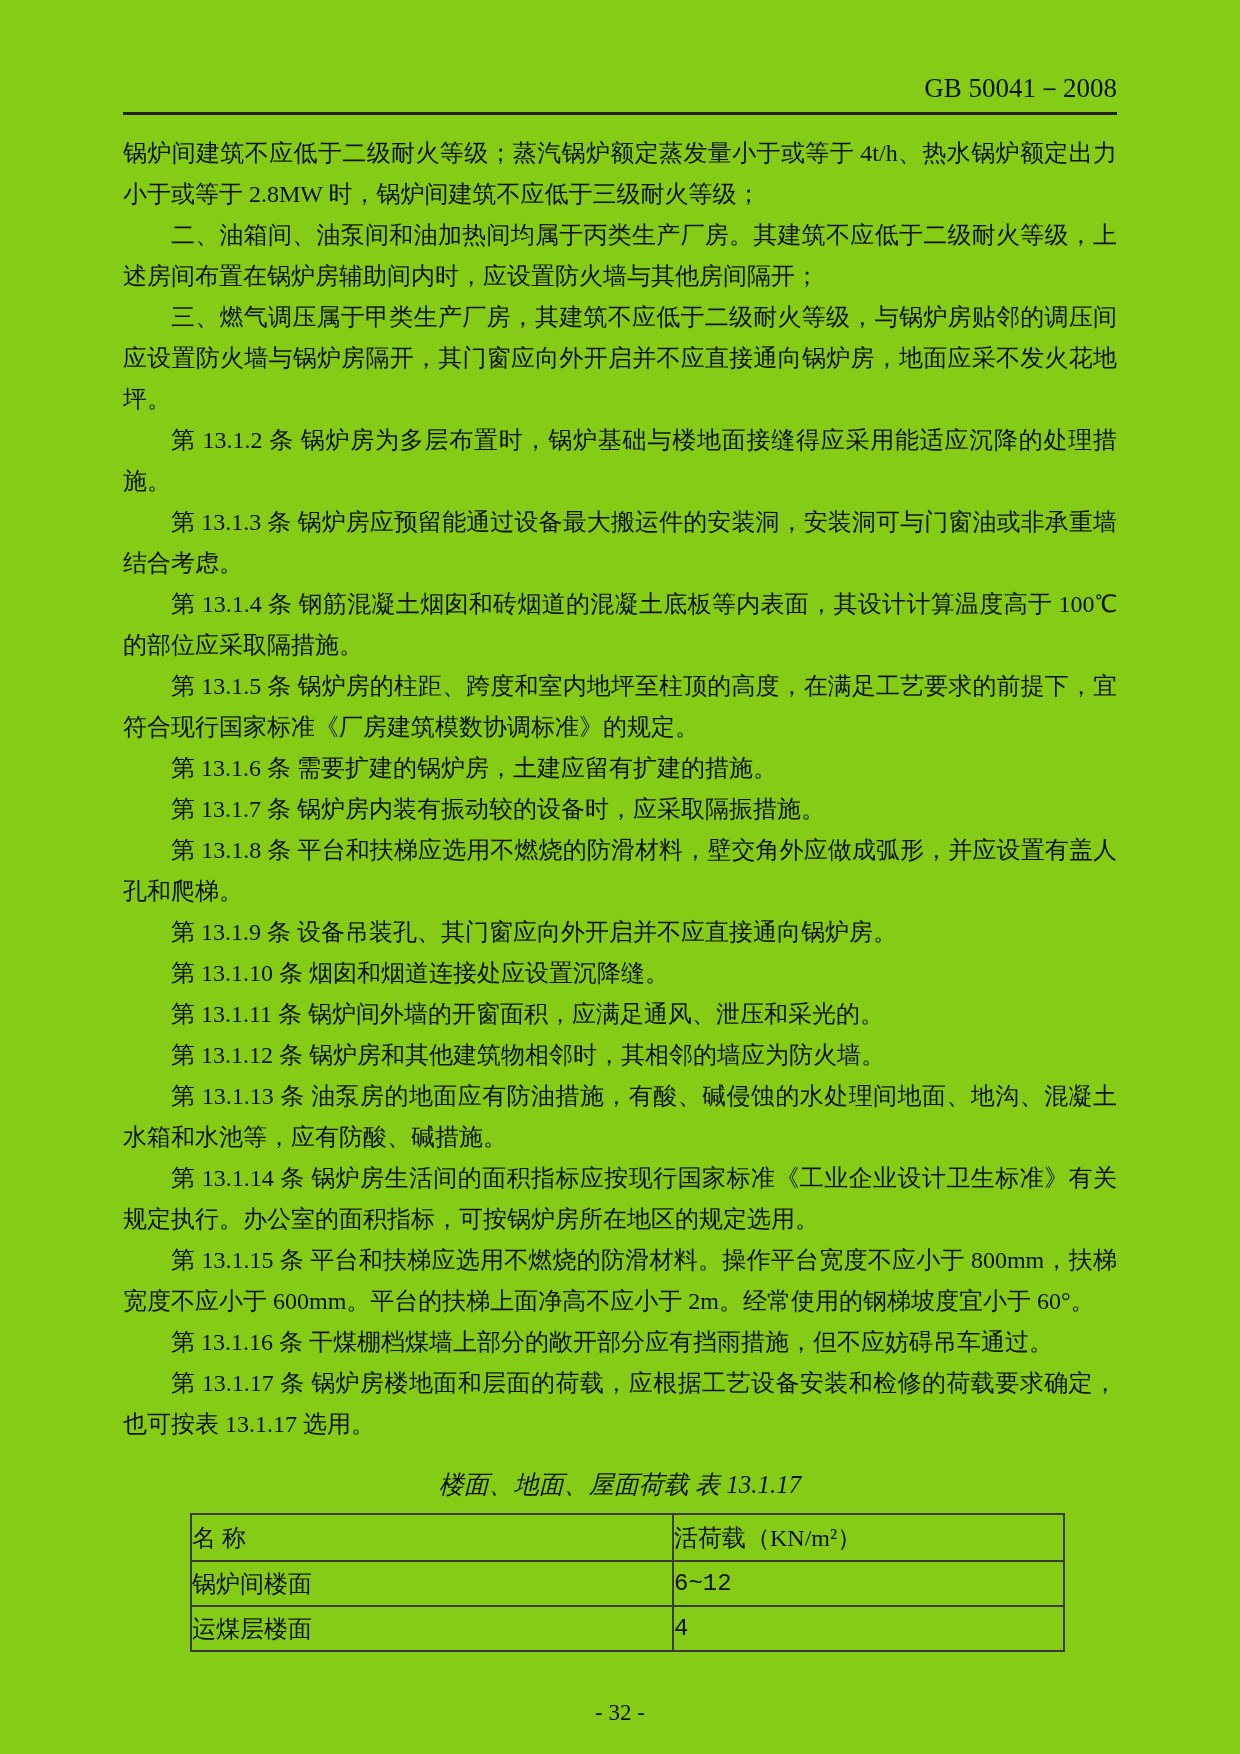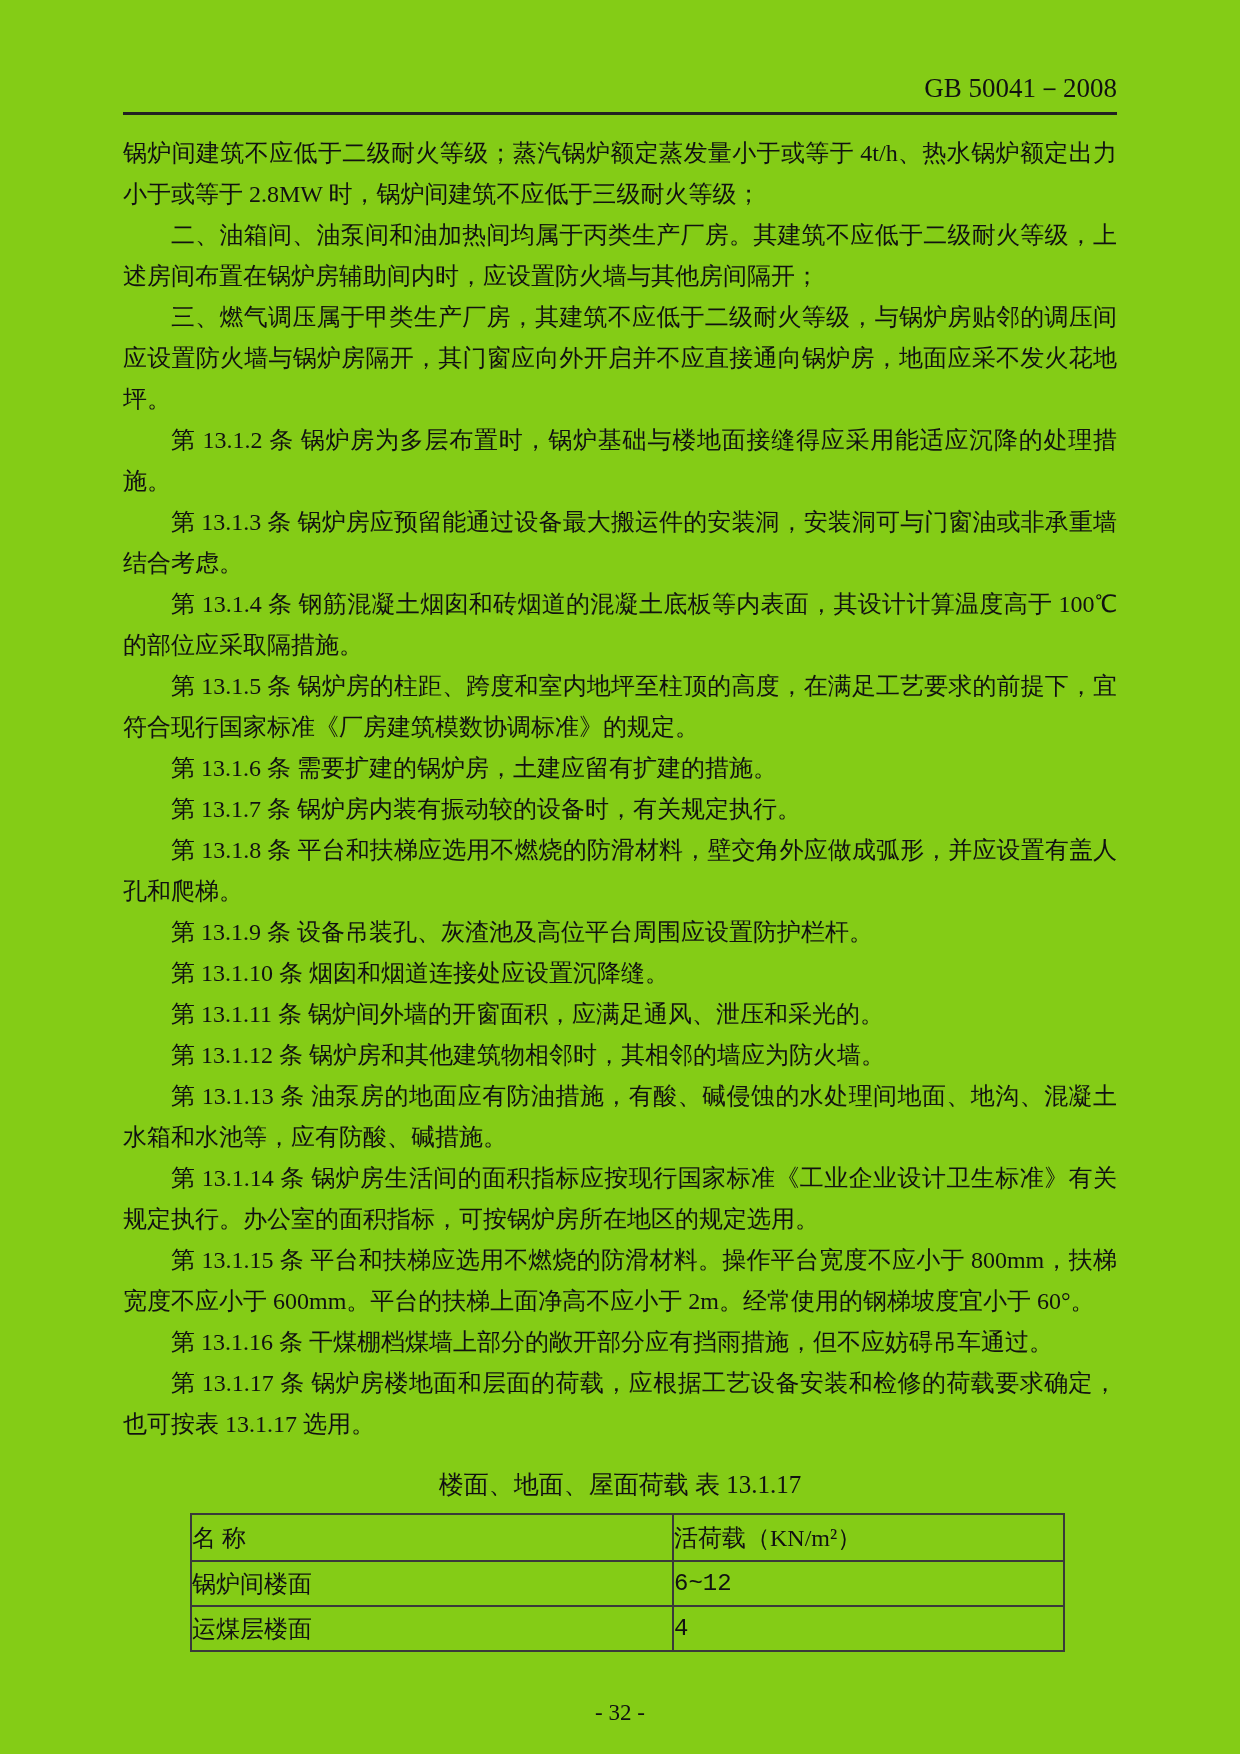--- a/index.html
+++ b/index.html
@@ -46,20 +46,21 @@
   }
   .table-block {
     margin-top: 24px;
     padding: 0 123px;
   }
   .table-title {
     text-align: center;
     font-size: 25px;
     line-height: 32px;
     color: #111111;
+    font-style: italic;
   }
   table.load-table {
     border-collapse: collapse;
     margin-top: 12px;
     margin-left: 67px;
     width: 873px;
     table-layout: fixed;
   }
   table.load-table th,
   table.load-table td {
@@ -104,23 +105,23 @@
 
   <div class="doc-body">
       <p class="para">锅炉间建筑不应低于二级耐火等级；蒸汽锅炉额定蒸发量小于或等于 4t/h、热水锅炉额定出力小于或等于 2.8MW 时，锅炉间建筑不应低于三级耐火等级；</p>
       <p class="para indent">二、油箱间、油泵间和油加热间均属于丙类生产厂房。其建筑不应低于二级耐火等级，上述房间布置在锅炉房辅助间内时，应设置防火墙与其他房间隔开；</p>
       <p class="para indent">三、燃气调压属于甲类生产厂房，其建筑不应低于二级耐火等级，与锅炉房贴邻的调压间应设置防火墙与锅炉房隔开，其门窗应向外开启并不应直接通向锅炉房，地面应采不发火花地坪。</p>
       <p class="para indent">第 13.1.2 条  锅炉房为多层布置时，锅炉基础与楼地面接缝得应采用能适应沉降的处理措施。</p>
       <p class="para indent">第 13.1.3 条  锅炉房应预留能通过设备最大搬运件的安装洞，安装洞可与门窗油或非承重墙结合考虑。</p>
       <p class="para indent">第 13.1.4 条  钢筋混凝土烟囱和砖烟道的混凝土底板等内表面，其设计计算温度高于 100℃的部位应采取隔措施。</p>
       <p class="para indent">第 13.1.5 条  锅炉房的柱距、跨度和室内地坪至柱顶的高度，在满足工艺要求的前提下，宜符合现行国家标准《厂房建筑模数协调标准》的规定。</p>
       <p class="para indent">第 13.1.6 条  需要扩建的锅炉房，土建应留有扩建的措施。</p>
-      <p class="para indent">第 13.1.7 条  锅炉房内装有振动较的设备时，有关规定执行。</p>
+      <p class="para indent">第 13.1.7 条  锅炉房内装有振动较的设备时，应采取隔振措施。</p>
       <p class="para indent">第 13.1.8 条  平台和扶梯应选用不燃烧的防滑材料，壁交角外应做成弧形，并应设置有盖人孔和爬梯。</p>
-      <p class="para indent">第 13.1.9 条  设备吊装孔、灰渣池及高位平台周围应设置防护栏杆。</p>
+      <p class="para indent">第 13.1.9 条  设备吊装孔、其门窗应向外开启并不应直接通向锅炉房。</p>
       <p class="para indent">第 13.1.10 条  烟囱和烟道连接处应设置沉降缝。</p>
       <p class="para indent">第 13.1.11 条  锅炉间外墙的开窗面积，应满足通风、泄压和采光的。</p>
       <p class="para indent">第 13.1.12 条  锅炉房和其他建筑物相邻时，其相邻的墙应为防火墙。</p>
       <p class="para indent">第 13.1.13 条  油泵房的地面应有防油措施，有酸、碱侵蚀的水处理间地面、地沟、混凝土水箱和水池等，应有防酸、碱措施。</p>
       <p class="para indent">第 13.1.14 条  锅炉房生活间的面积指标应按现行国家标准《工业企业设计卫生标准》有关规定执行。办公室的面积指标，可按锅炉房所在地区的规定选用。</p>
       <p class="para indent">第 13.1.15 条  平台和扶梯应选用不燃烧的防滑材料。操作平台宽度不应小于 800mm，扶梯宽度不应小于 600mm。平台的扶梯上面净高不应小于 2m。经常使用的钢梯坡度宜小于 60°。</p>
       <p class="para indent">第 13.1.16 条  干煤棚档煤墙上部分的敞开部分应有挡雨措施，但不应妨碍吊车通过。</p>
       <p class="para indent">第 13.1.17 条  锅炉房楼地面和层面的荷载，应根据工艺设备安装和检修的荷载要求确定，也可按表 13.1.17 选用。</p>
     </div>
 

